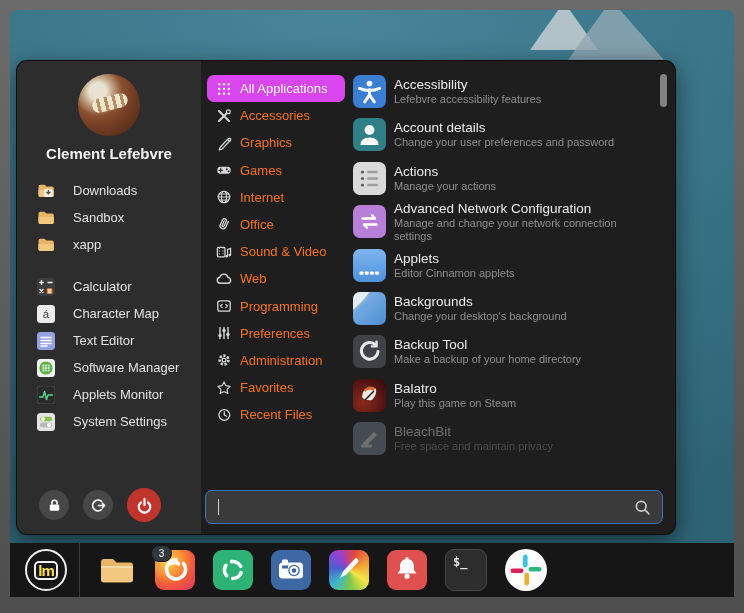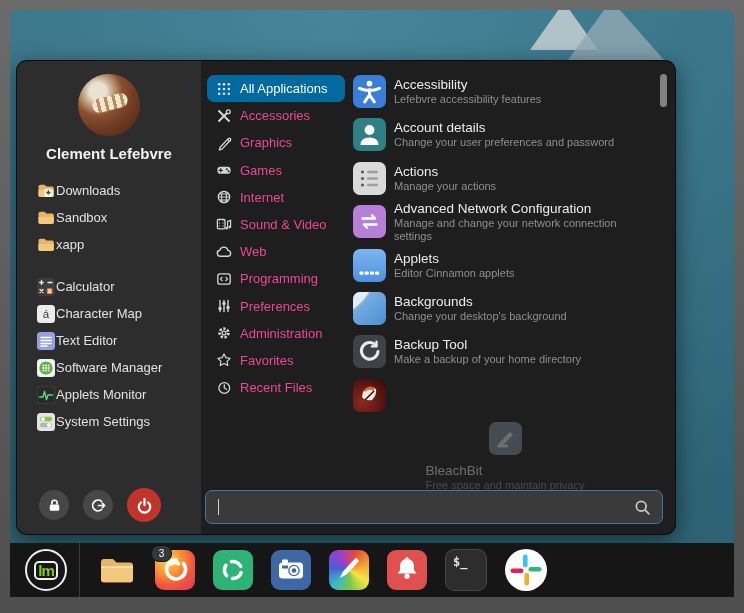--- a/index.html
+++ b/index.html
@@ -15,52 +15,52 @@
   .menu{position:absolute;left:6px;top:50px;width:658px;height:473px;background:#1e1e1e;
     border-radius:11px;box-shadow:0 6px 22px rgba(0,0,0,.5);border:1px solid rgba(0,0,0,.55);}
   .sidebar{position:absolute;left:0;top:0;bottom:0;width:184px;background:#2d2d2d;border-radius:10px 0 0 10px;}
   .avatar{width:62px;height:62px;border-radius:50%;margin:13px auto 0;
     background:radial-gradient(circle at 32% 28%, #e9e2d2 0 14%, #c9b092 22%, #8a4f2e 40%, #6e3a22 62%, #4a2514 100%);
     position:relative;overflow:hidden;}
   .avatar::after{content:"";position:absolute;left:14px;top:22px;width:36px;height:14px;border-radius:8px;
     background:repeating-linear-gradient(90deg,#efe6ce 0 5px,#b98d5f 5px 8px);transform:rotate(-14deg);}
   .username{margin-top:9px;text-align:center;font-size:15px;font-weight:700;color:#f2f2f2;}
   .side-list{margin-top:15px;}
-  .side-row{display:flex;align-items:center;gap:1px;height:27px;padding:0 2px 0 20px;color:#e2e2e2;font-size:13px;cursor:default;}
+  .side-row{display:flex;align-items:center;gap:18px;height:27px;padding:0 2px 0 20px;color:#e2e2e2;font-size:13px;cursor:default;}
   .side-row svg{flex:0 0 auto;}
   .gap{height:15px;}
   .session{position:absolute;left:22px;bottom:12px;display:flex;align-items:center;gap:14px;}
   .round-btn{width:30px;height:30px;border-radius:50%;background:#474747;display:flex;align-items:center;justify-content:center;}
   .round-btn.power{width:34px;height:34px;background:#c0342b;}
 
   .cats{position:absolute;left:190px;top:14px;width:138px;}
   .cat-row{display:flex;align-items:center;gap:8px;height:19px;padding:4px 9px;margin-bottom:0.2px;
-    color:#ec4899;font-size:13px;border-radius:7px;white-space:nowrap;}
-  .cat-row.active{background:#0369a1;color:#ffffff;}
+    color:#f97316;font-size:13px;border-radius:7px;white-space:nowrap;}
+  .cat-row.active{background:#d946ef;color:#ffffff;}
   .cat-row svg{flex:0 0 auto;}
 
   .applist{position:absolute;left:336px;top:14px;right:18px;}
   .app-row{display:flex;gap:8px;height:33px;margin-bottom:10.4px;align-items:center;}
-  .app-row.dimmed{opacity:.38;flex-direction:column;}
+  .app-row.dimmed{opacity:.38;}
   .app-icon{width:33px;height:33px;border-radius:7px;flex:0 0 auto;position:relative;overflow:hidden;}
   .app-texts{display:flex;flex-direction:column;justify-content:center;}
   .app-title{font-size:13.5px;color:#ececec;line-height:16px;}
   .app-desc{font-size:11px;color:#8f8f8f;line-height:13px;}
   .scroll-thumb{position:absolute;right:8px;top:13px;width:7px;height:33px;border-radius:4px;background:#828282;}
 
   .searchbar{position:absolute;left:188px;right:12px;bottom:10px;height:32px;background:#3a3a3a;
     border:1px solid #3f74b3;border-radius:7px;display:flex;align-items:center;}
   .cursor{width:1.4px;height:16px;background:#d2d2d2;margin-left:12px;}
   .searchbar .mag{margin-left:auto;margin-right:11px;}
 
   
   .taskbar{position:absolute;left:0;right:0;bottom:0;height:54px;background:#161616;display:flex;align-items:center;}
   .mint-btn{width:38px;height:38px;border-radius:50%;border:2.5px solid #efefef;margin-left:15px;
     display:flex;align-items:center;justify-content:center;}
-  .mint-btn span{color:#84cc16;font-size:15px;font-weight:700;letter-spacing:-1px;border:2px solid #efefef;
+  .mint-btn span{color:#fde047;font-size:15px;font-weight:700;letter-spacing:-1px;border:2px solid #efefef;
     border-radius:5px;padding:0 2px;line-height:15px;}
   .tb-sep{width:1px;height:54px;background:#3c3c3c;margin-left:12px;}
   .tb-icons{display:flex;align-items:center;gap:18px;margin-left:17px;}
   .tb-icon{width:40px;height:40px;border-radius:9px;position:relative;display:flex;align-items:center;justify-content:center;}
   .firefox{background:radial-gradient(circle at 32% 26%, #ffd24a 4%, #ff9436 34%, #f0593b 62%, #e2395f 95%);}
   .badge{position:absolute;top:-5px;left:-4px;min-width:15px;height:15px;border-radius:8px;background:#33383d;
     border:1px solid #14161a;color:#fff;font-size:10px;display:flex;align-items:center;justify-content:center;padding:0 2px;}
   .updater{background:#2eb377;}
   .shooter{background:#3e68a3;}
   .painter{background:conic-gradient(from 20deg,#e4483f,#f2a431,#f5e545,#7ec845,#3bb8c9,#4a5fd0,#9a3fd0,#e4483f);}
@@ -238,20 +238,26 @@
       <div class="cat-row">
         <svg width="16" height="16" viewBox="0 0 16 16">
               <circle cx="8" cy="8" r="5.7" fill="none" stroke="#d6d6d6" stroke-width="1.3"></circle>
               <ellipse cx="8" cy="8" rx="2.5" ry="5.7" fill="none" stroke="#d6d6d6" stroke-width="1.1"></ellipse>
               <path d="M2.3 8h11.4M3.1 5h9.8M3.1 11h9.8" stroke="#d6d6d6" stroke-width="1.1"></path>
             </svg>
         <span>Internet</span>
       </div>
       <div class="cat-row">
         <svg width="16" height="16" viewBox="0 0 16 16">
+              <path d="M10.9 4V10a3 3 0 0 1-6 0V4.8a2 2 0 0 1 4 0v5a1 1 0 0 1-2 0V5" fill="none" stroke="#d6d6d6" stroke-width="1.3" stroke-linecap="round" transform="rotate(25 8 8)"></path>
+            </svg>
+        <span>Office</span>
+      </div>
+      <div class="cat-row">
+        <svg width="16" height="16" viewBox="0 0 16 16">
               <rect x="1.4" y="3.4" width="7.6" height="9.4" rx="1" fill="none" stroke="#d6d6d6" stroke-width="1.3"></rect>
               <path d="M3.4 3.6v9M7 3.6v9" stroke="#d6d6d6" stroke-width=".8" stroke-dasharray="1.4 1.4"></path>
               <path d="M11.6 12V5.4l3-1V11" fill="none" stroke="#d6d6d6" stroke-width="1.2"></path>
               <circle cx="10.7" cy="12.2" r="1.3" fill="#d6d6d6"></circle>
               <circle cx="13.8" cy="11.1" r="1.3" fill="#d6d6d6"></circle>
             </svg>
         <span>Sound &amp; Video</span>
       </div>
       <div class="cat-row">
         <svg width="16" height="16" viewBox="0 0 16 16">
@@ -394,20 +400,24 @@
           <div class="app-desc">Make a backup of your home directory</div>
         </div>
       </div>
       <div class="app-row">
         <div class="app-icon" style="background:radial-gradient(circle at 30% 70%, #8c2a1c, #571512 60%, #2e0a08)">
           <svg width="33" height="33" viewBox="0 0 33 33">
                 <path d="M10 13q6-8 13-3 1 6-4 11-7 1-10-3z" fill="#ece9e2"></path>
                 <path d="M11 11q5-6 11-2l-1.5 3q-5-3-8.5 1z" fill="#d86a35"></path>
                 <path d="M12 21l9-9" stroke="#1c0c0a" stroke-width="1.4"></path>
               </svg>
+        </div>
+        <div class="app-texts">
+          <div class="app-title">Balatro</div>
+          <div class="app-desc">Play this game on Steam</div>
         </div>
       </div>
       <div class="app-row dimmed">
         <div class="app-icon" style="background:#8294a8">
           <svg width="33" height="33" viewBox="0 0 33 33">
                 <path d="M9.5 21.5L21 10l3 3-11.5 11.5z" fill="#eef2f6"></path>
                 <rect x="8" y="22.5" width="11" height="3" rx="1.2" fill="#eef2f6"></rect>
               </svg>
         </div>
         <div class="app-texts">

